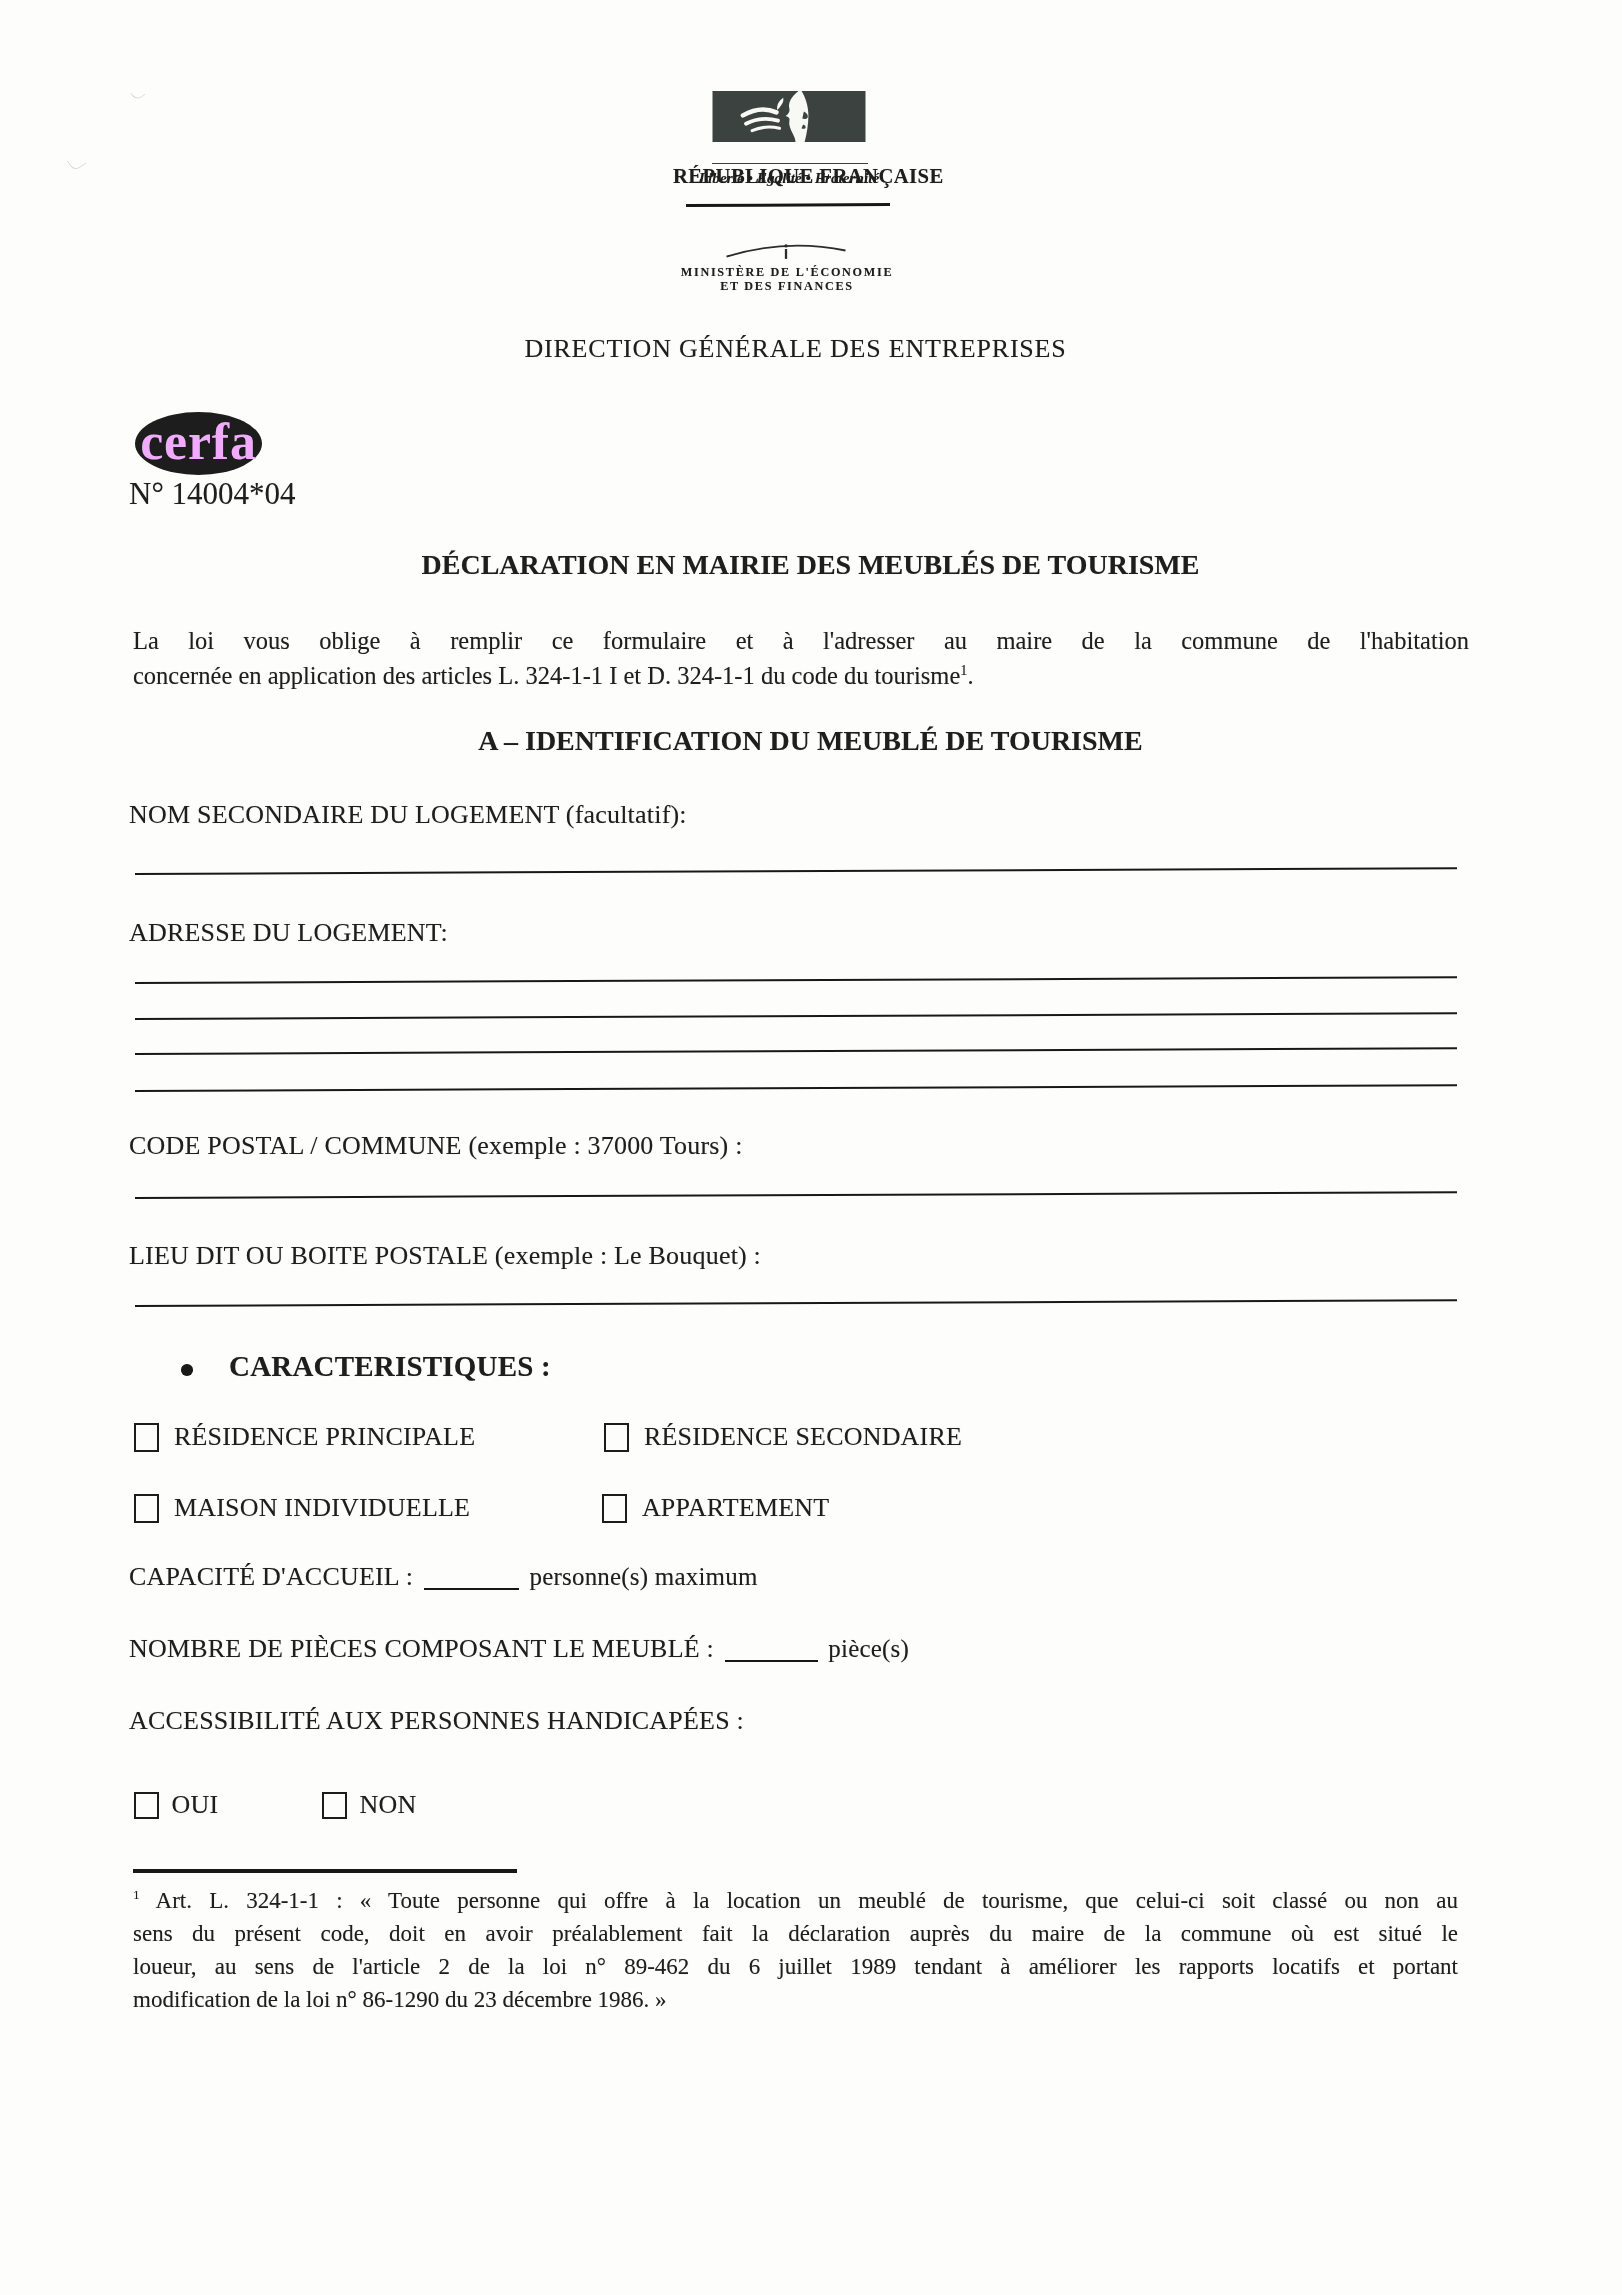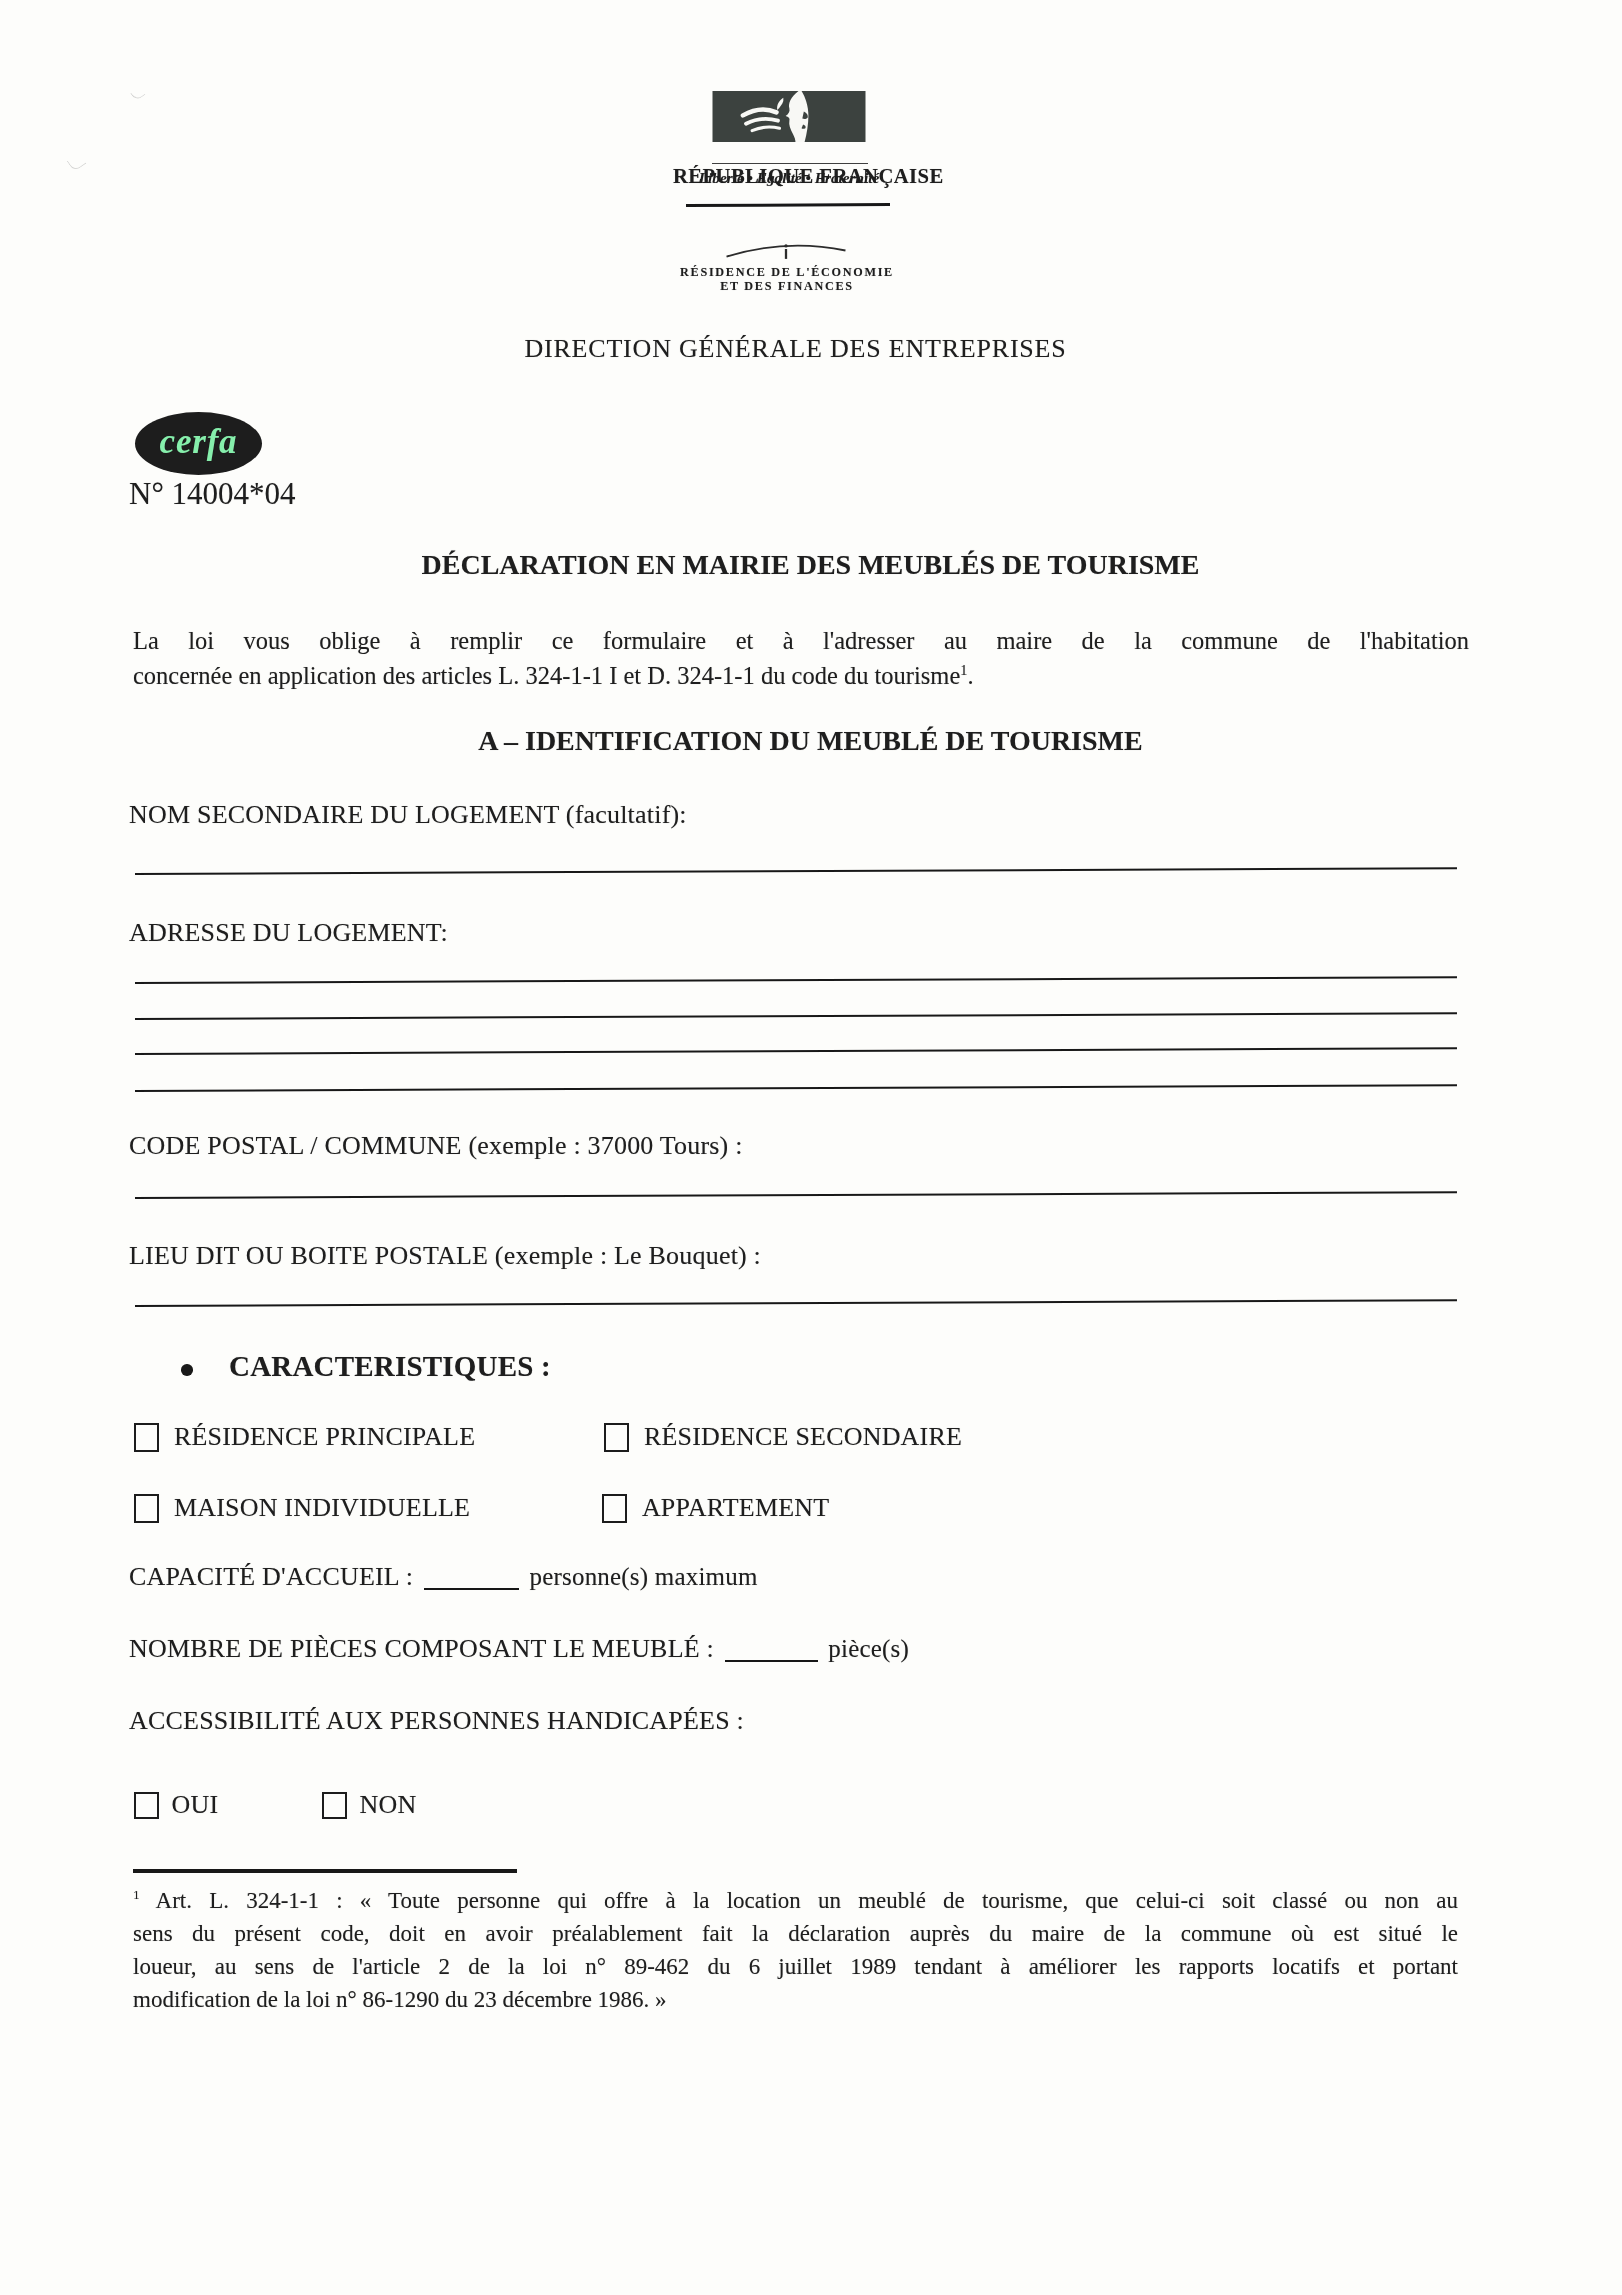--- a/index.html
+++ b/index.html
@@ -15,21 +15,21 @@
   .rule{position:absolute;height:0;border-top:2.3px solid #181818;transform:rotate(-.25deg);transform-origin:left center;}
   .rule.thick{border-top-width:3.1px;}
   .checkbox{display:inline-block;width:21.4px;height:25px;border:2.3px solid #1c1c1c;background:transparent;flex:none;}
   .cbrow{position:absolute;display:flex;align-items:center;gap:14.5px;white-space:nowrap;}
   .blank{display:inline-block;width:95px;border-bottom:2.3px solid #161616;height:26px;margin:0 10.7px;vertical-align:-4.6px;}
   .blank.small{width:93px;}
   sup.fn{font-size:58%;vertical-align:super;line-height:0;}
   .jline{text-align:justify;text-align-last:justify;}
   .artifact{position:absolute;opacity:.30;border-left:1.5px solid #777;border-bottom:1.5px solid #888;width:10.7px;height:9.2px;border-radius:0 0 0 7.7px;transform:rotate(-35deg);}
   .ellipse{border-radius:50%;background:#1d1d1d;display:flex;align-items:center;justify-content:center;}
-  .cerfa-txt{font-style:italic;font-weight:bold;color:#86efac;font-size:35px;letter-spacing:0.8px;transform:translateY(-2.3px);}
+  .cerfa-txt{font-weight:bold;color:#f0abfc;font-size:52px;letter-spacing:0.8px;transform:translateY(-2.3px);}
   .motto{font-style:italic;font-weight:bold;font-size:15.3px;white-space:nowrap;margin-top:23px;}
   .republique{font-weight:bold;font-size:20.7px;letter-spacing:0.4px;white-space:nowrap;}
   .ministry{font-weight:bold;font-size:12.2px;letter-spacing:1.7px;white-space:nowrap;}
   .direction{font-size:26px;letter-spacing:0.8px;white-space:nowrap;}
   .h1{font-weight:bold;font-size:28px;white-space:nowrap;}
   .bodytxt{font-size:24.5px;line-height:34px;}
   .footnote-txt{font-size:23px;line-height:33px;}
   .bullet{width:11.5px;height:11.5px;border-radius:50%;background:#191919;}
   .logo-rule{position:absolute;height:0;border-top:1.5px solid #3f3f3f;}
 </style>
@@ -59,21 +59,21 @@
 
   <div class="rule thick" style="left:686px;top:204px;width:204px;"></div>
 
   <div class="abs" style="left:725px;top:236px;">
     <svg width="122" height="27.5" viewBox="0 0 160 36">
       <path d="M2,27 Q80,3 158,19" stroke="#2c2c2c" stroke-width="2.5" fill="none"></path>
       <path d="M80,17 L80,30" stroke="#2c2c2c" stroke-width="3"></path>
       <circle cx="80" cy="13" r="2.2" fill="#2c2c2c"></circle>
     </svg>
   </div>
-  <div class="abs ministry ctr" style="left:672px;top:265px;width:230px;">RÉSIDENCE DE L'ÉCONOMIE</div>
+  <div class="abs ministry ctr" style="left:672px;top:265px;width:230px;">MINISTÈRE DE L'ÉCONOMIE</div>
   <div class="abs ministry ctr" style="left:672px;top:279px;width:230px;">ET DES FINANCES</div>
 
   <div class="abs direction ctr" style="left:413px;top:334px;width:765px;">DIRECTION GÉNÉRALE DES ENTREPRISES</div>
 
   <div class="abs ellipse" style="left:135px;top:412px;width:127px;height:63px;">
     <span class="cerfa-txt">cerfa</span>
   </div>
   <div class="abs" style="left:129px;top:476px;font-size:31px;white-space:nowrap;">N° 14004*04</div>
 
   <div class="abs h1 ctr" style="left:145px;top:549px;width:1331px;">DÉCLARATION EN MAIRIE DES MEUBLÉS DE TOURISME</div>

